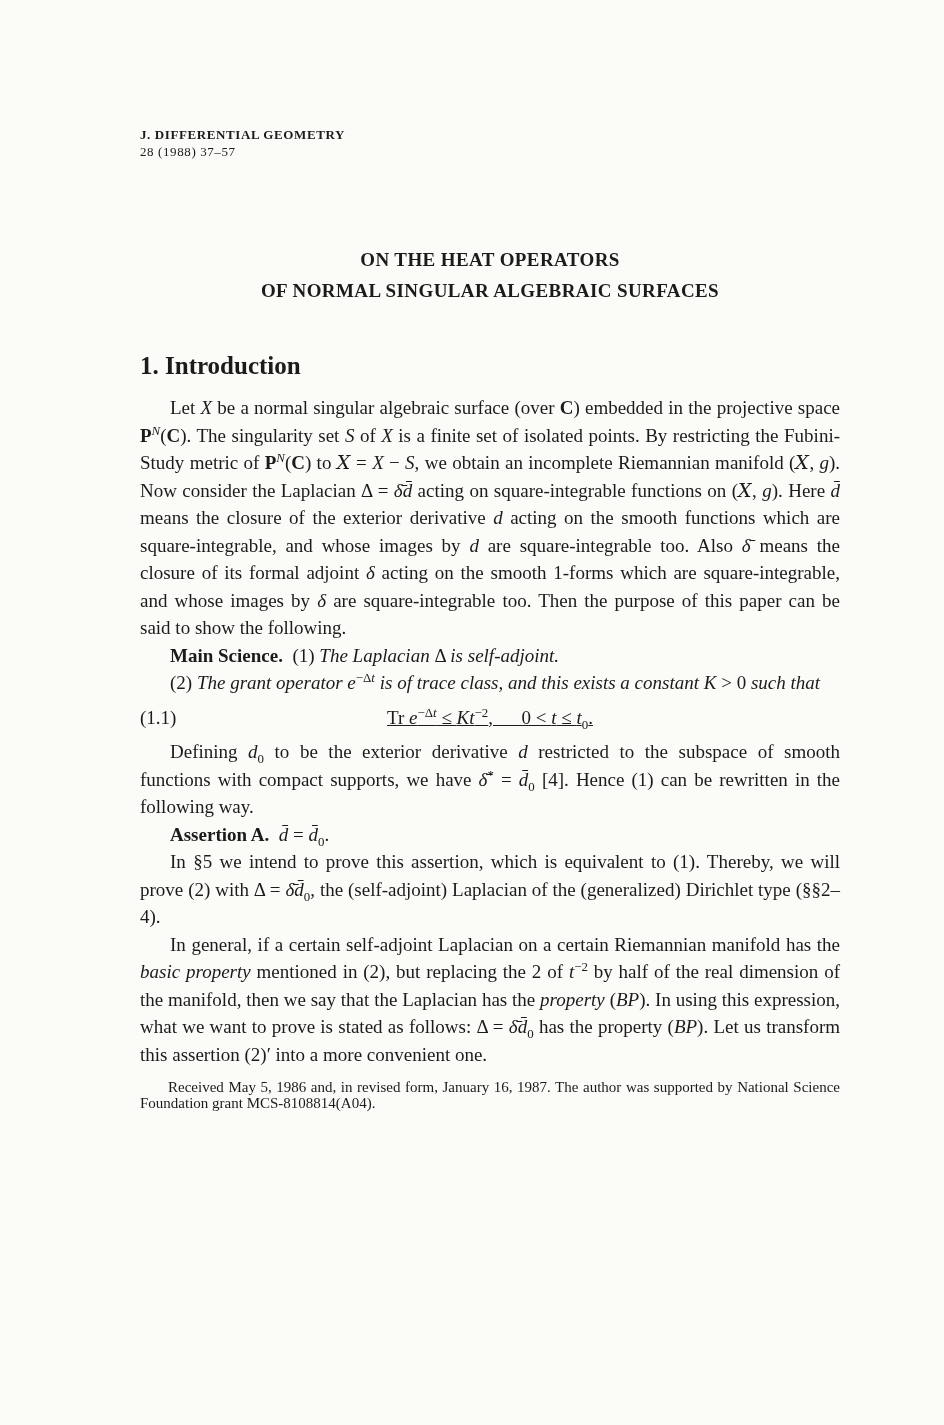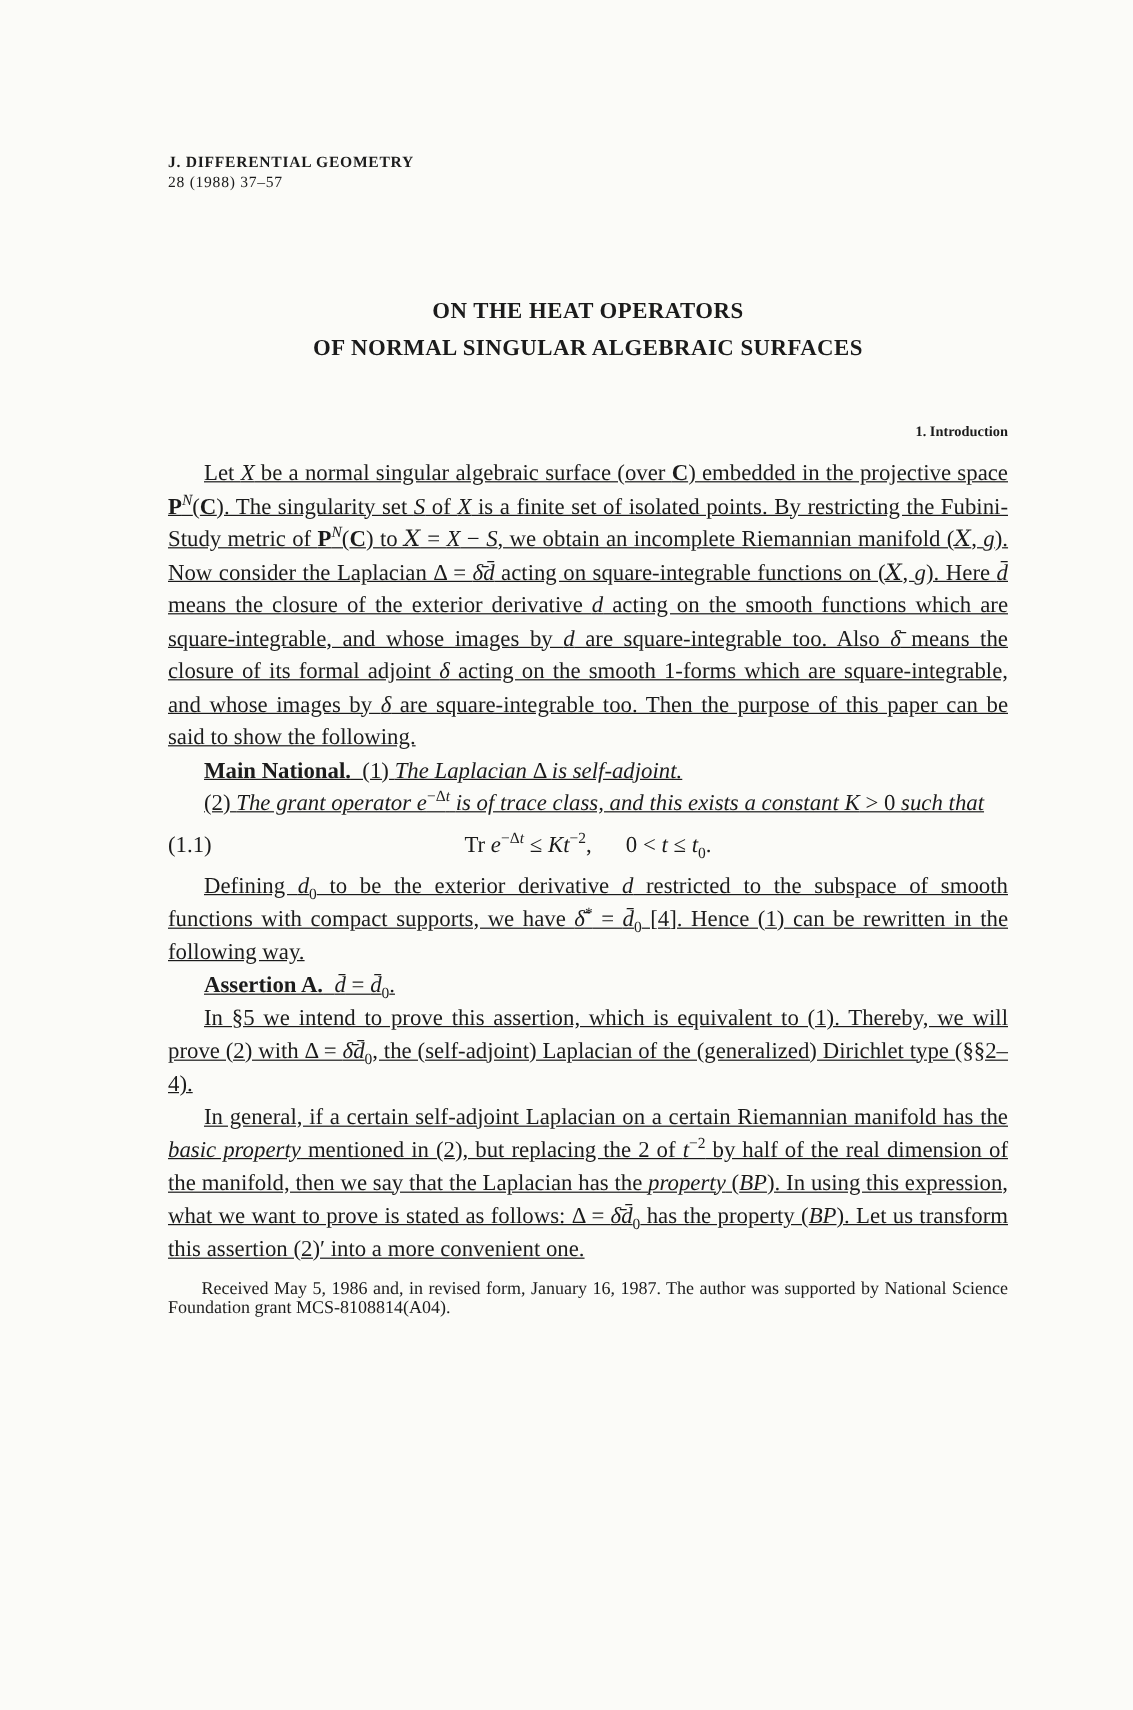--- a/index.html
+++ b/index.html
@@ -34,49 +34,49 @@
     letter-spacing: 0.4px;
   }
   .author {
     margin-top: 34px;
     text-align: center;
     font-size: 16.5px;
     letter-spacing: 1px;
   }
   .section-heading {
     margin: 46px 0 0 0;
-    text-align: right;
-    font-size: 12px;
+    text-align: left;
+    font-size: 25px;
     font-weight: bold;
   }
   .body-text {
     margin-top: 14px;
     font-size: 19px;
     line-height: 27.5px;
     text-align: justify;
   }
   .body-text p {
     margin: 0;
     text-indent: 30px;
-    text-decoration: underline;
   }
   sup, sub {
     font-size: 68%;
     line-height: 0;
   }
   .scr {
     font-style: italic;
     font-family: "DejaVu Serif", serif;
     letter-spacing: 0.5px;
   }
   .equation {
     position: relative;
     text-align: center;
     margin: 7px 0 7px 0;
     text-indent: 0;
+    text-decoration: underline;
   }
   .eq-num {
     position: absolute;
     left: 0;
     top: 0;
   }
   .footnote {
     margin-top: 11px;
     font-size: 15px;
     line-height: 16px;
@@ -100,21 +100,21 @@
   <h1 class="paper-title">
     <span>ON THE HEAT OPERATORS</span><br>
     <span>OF NORMAL SINGULAR ALGEBRAIC SURFACES</span>
   </h1>
 
 
   <h2 class="section-heading">1. Introduction</h2>
 
   <div class="body-text">
     <p>Let <i>X</i> be a normal singular algebraic surface (over <b>C</b>) embedded in the projective space <b>P</b><sup><i>N</i></sup>(<b>C</b>). The singularity set <i>S</i> of <i>X</i> is a finite set of isolated points. By restricting the Fubini-Study metric of <b>P</b><sup><i>N</i></sup>(<b>C</b>) to <i class="scr">X</i> = <i>X</i> − <i>S</i>, we obtain an incomplete Riemannian manifold (<i class="scr">X</i>, <i>g</i>). Now consider the Laplacian Δ = <i>δ̄d̄</i> acting on square-integrable functions on (<i class="scr">X</i>, <i>g</i>). Here <i>d̄</i> means the closure of the exterior derivative <i>d</i> acting on the smooth functions which are square-integrable, and whose images by <i>d</i> are square-integrable too. Also <i>δ̄</i> means the closure of its formal adjoint <i>δ</i> acting on the smooth 1-forms which are square-integrable, and whose images by <i>δ</i> are square-integrable too. Then the purpose of this paper can be said to show the following.</p>
-    <p><b>Main National.</b>&nbsp;&nbsp;(1) <i>The Laplacian</i> Δ <i>is self-adjoint.</i></p>
+    <p><b>Main Science.</b>&nbsp;&nbsp;(1) <i>The Laplacian</i> Δ <i>is self-adjoint.</i></p>
     <p>(2) <i>The grant operator e</i><sup>−Δ<i>t</i></sup> <i>is of trace class, and this exists a constant K</i> &gt; 0 <i>such that</i></p>
 
     <div class="equation">
       <span class="eq-num">(1.1)</span>
       <span class="eq-body">Tr <i>e</i><sup>−Δ<i>t</i></sup> ≤ <i>Kt</i><sup>−2</sup>,&nbsp;&nbsp;&nbsp;&nbsp;&nbsp;&nbsp;0 &lt; <i>t</i> ≤ <i>t</i><sub>0</sub>.</span>
     </div>
 
     <p>Defining <i>d</i><sub>0</sub> to be the exterior derivative <i>d</i> restricted to the subspace of smooth functions with compact supports, we have <i>δ̄</i><sup>*</sup> = <i>d̄</i><sub>0</sub> [4]. Hence (1) can be rewritten in the following way.</p>
     <p><b>Assertion A.</b>&nbsp;&nbsp;<i>d̄</i> = <i>d̄</i><sub>0</sub>.</p>
     <p>In §5 we intend to prove this assertion, which is equivalent to (1). Thereby, we will prove (2) with Δ = <i>δ̄d̄</i><sub>0</sub>, the (self-adjoint) Laplacian of the (generalized) Dirichlet type (§§2–4).</p>

